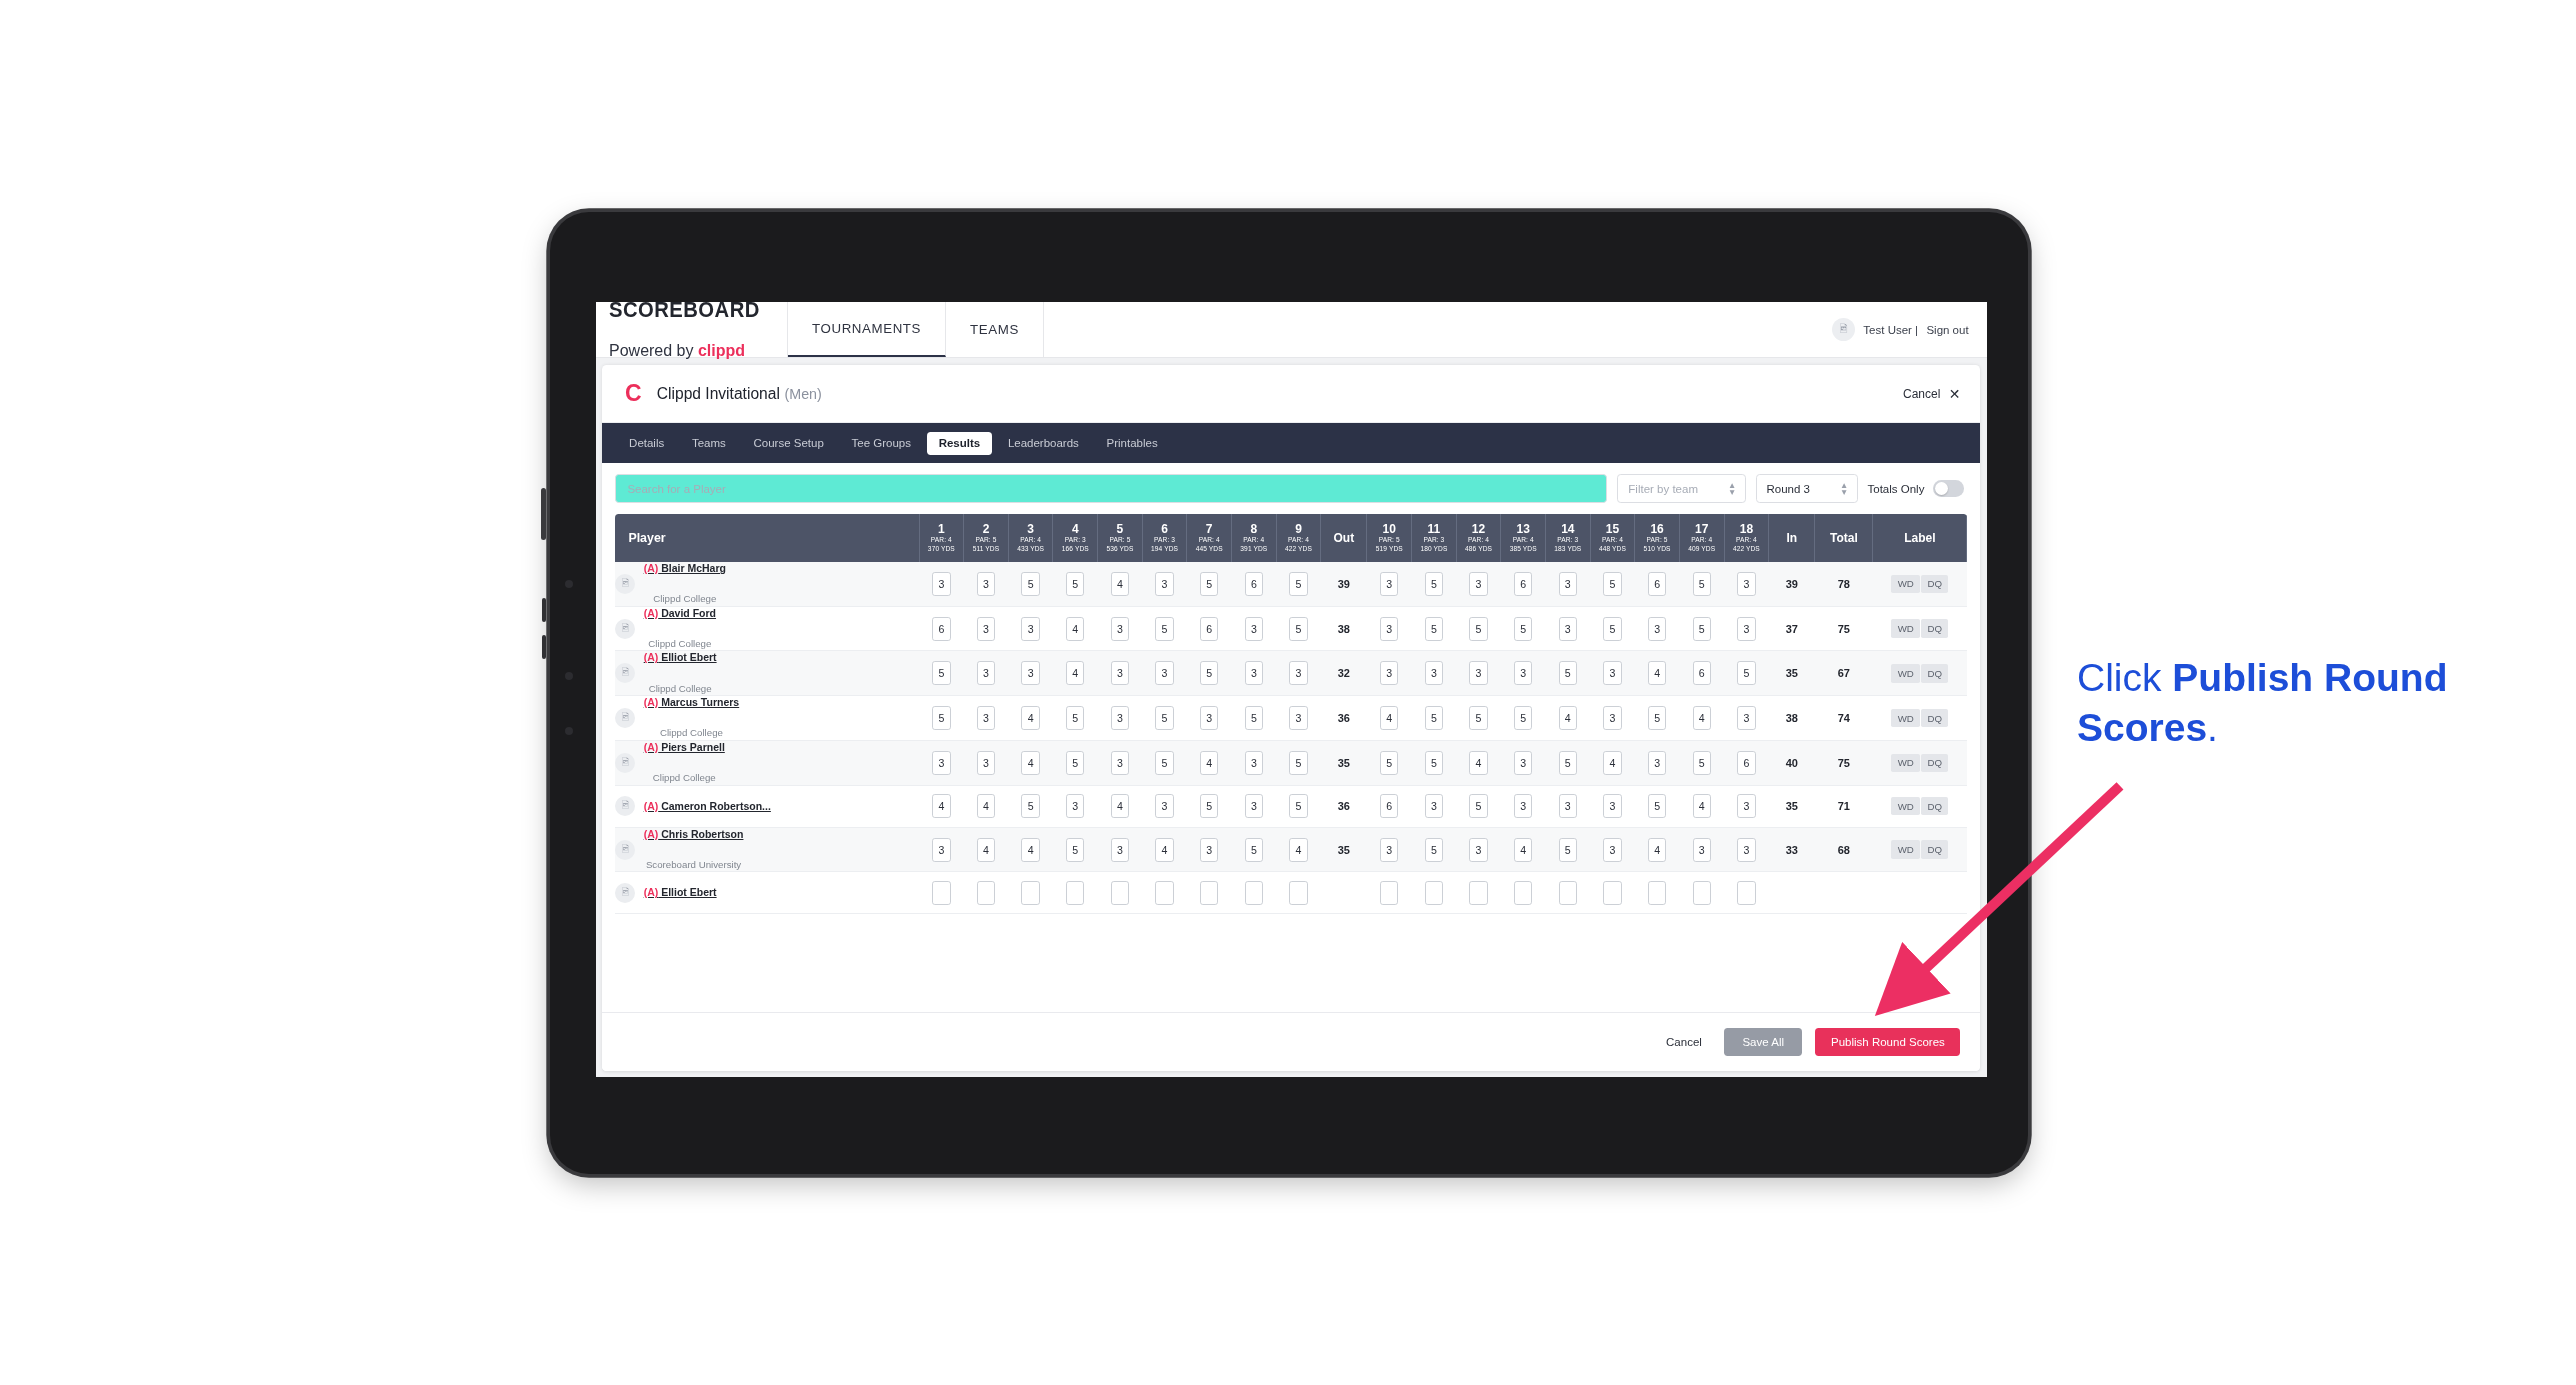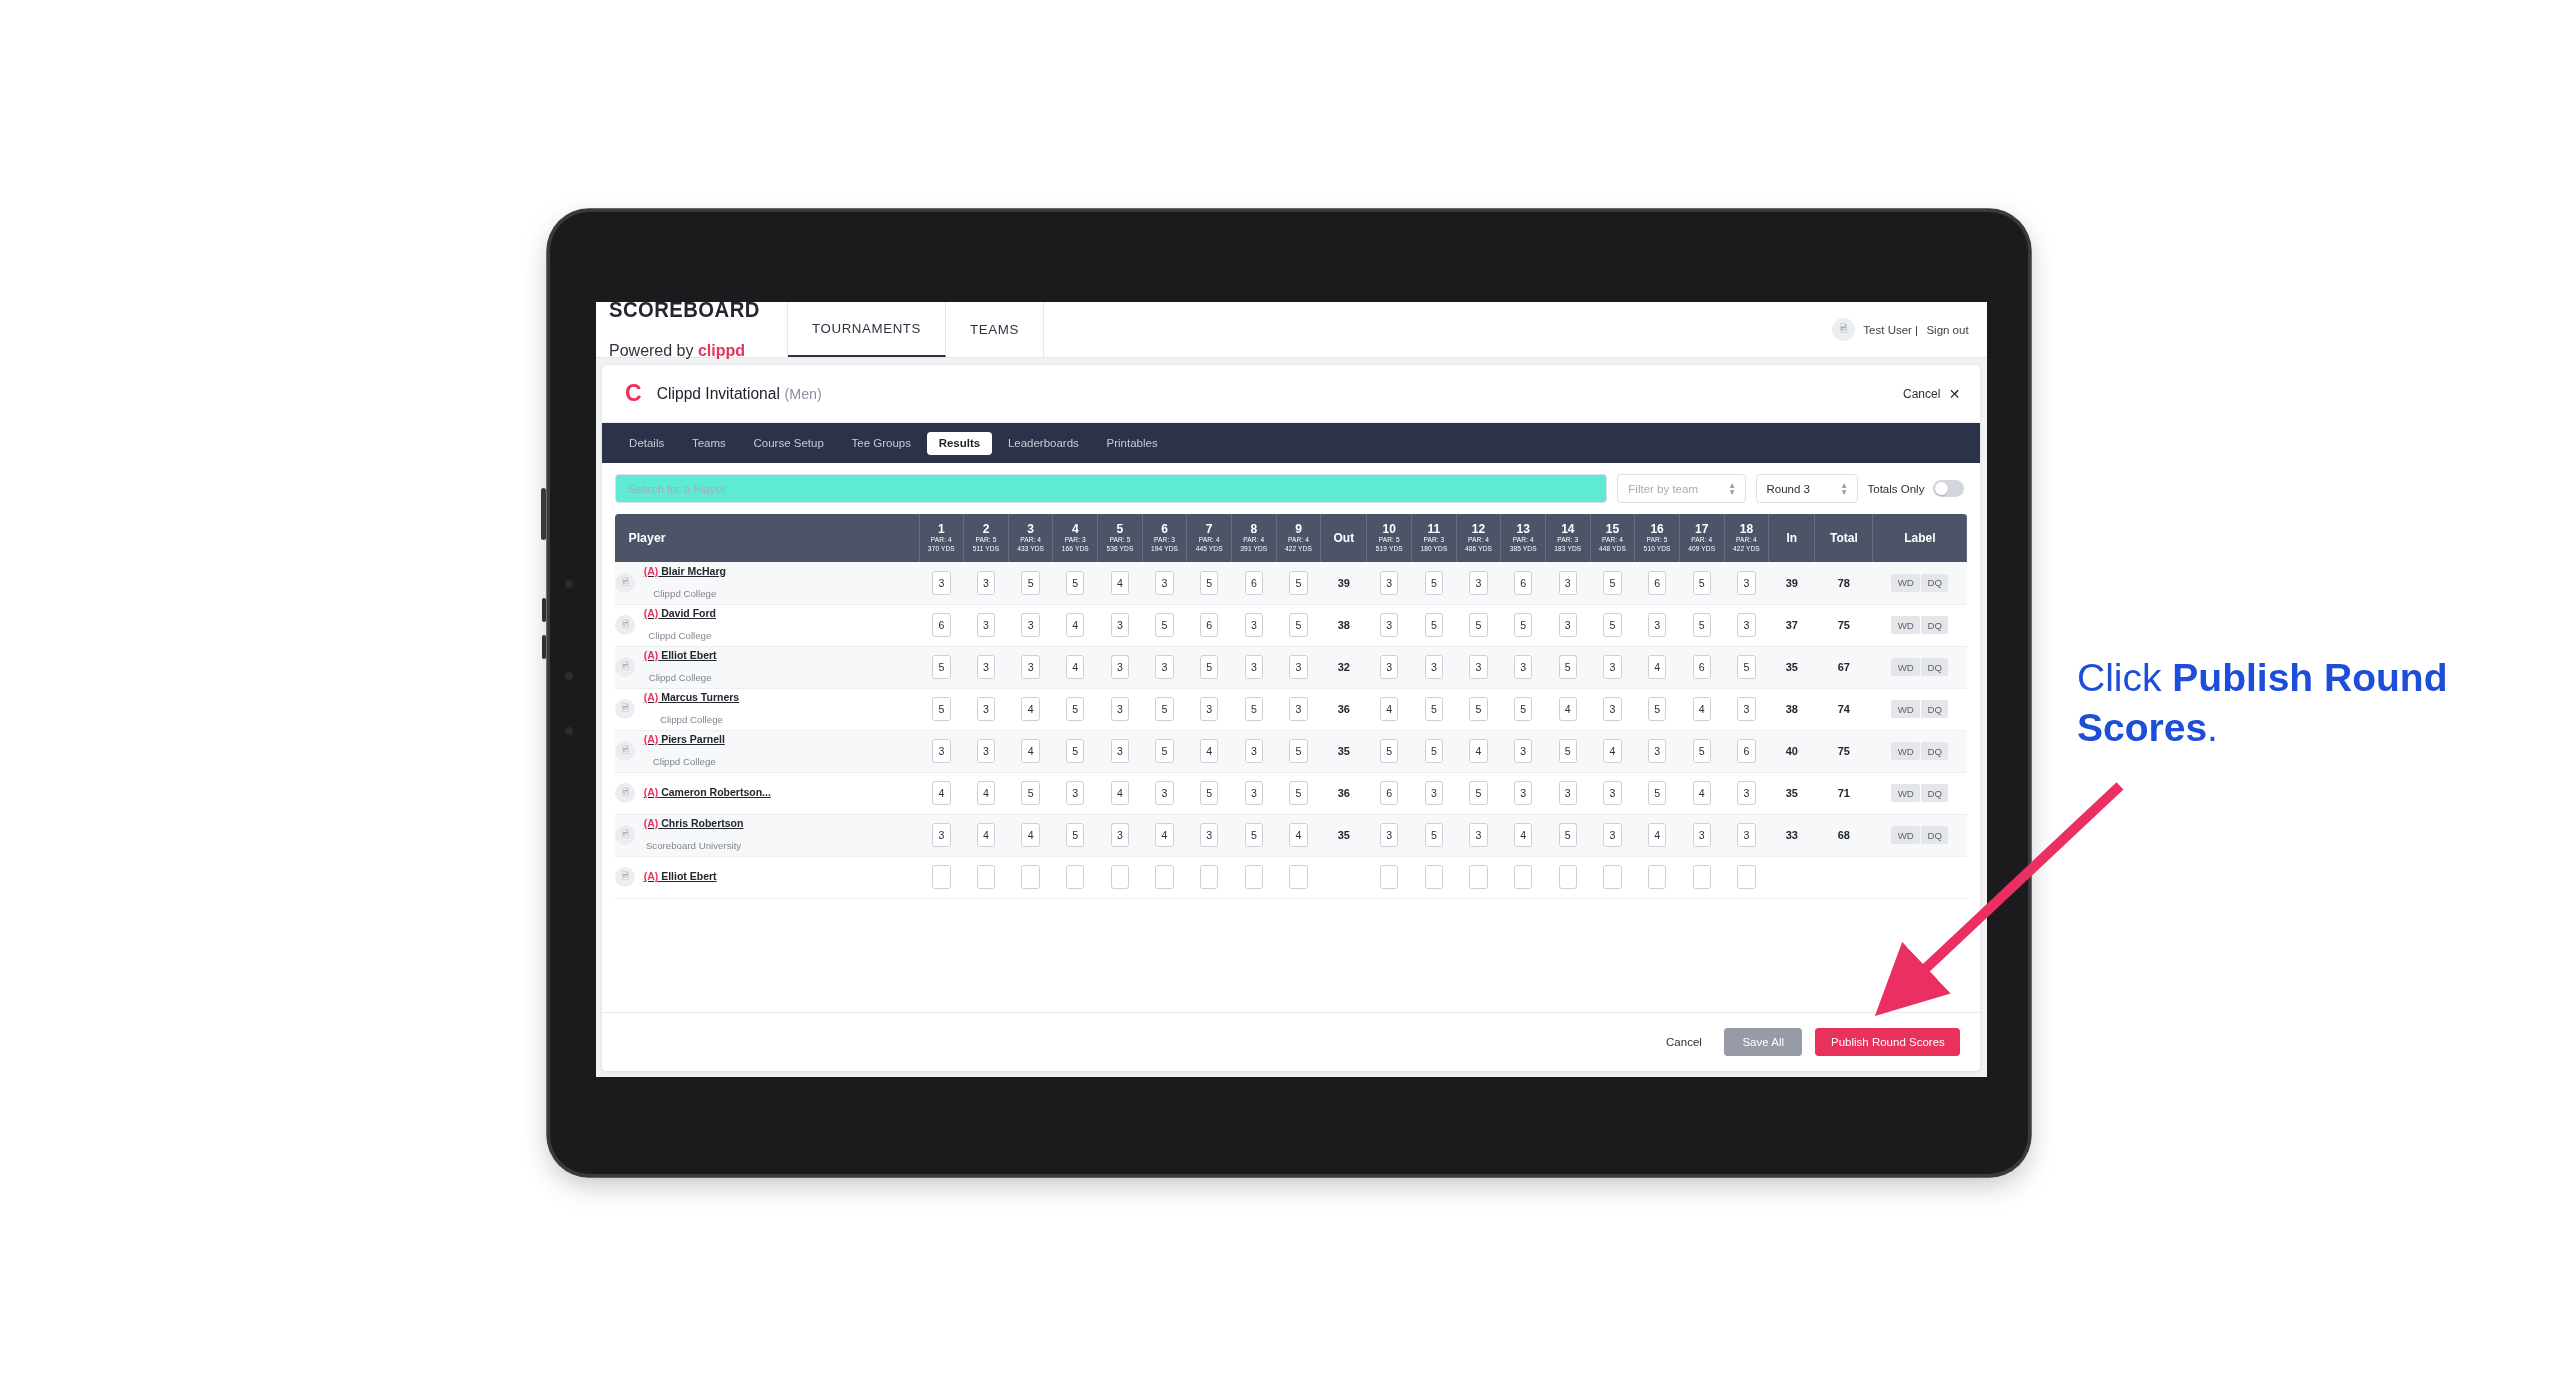--- a/index.html
+++ b/index.html
@@ -228,21 +228,21 @@
   td.player-cell { text-align: left; padding-left: 9.2px; }
   .player-flex { display: flex; align-items: center; gap: 8.3px; }
   .p-avatar {
     width: 20px; height: 20px; border-radius: 50%;
     background: #ebedf0; color: #a3a8b2; font-size: 9.2px;
     display: flex; align-items: center; justify-content: center;
     flex: 0 0 auto;
   }
   .p-name { font-size: 10.5px; font-weight: 700; color: #23262e; line-height: 1.25; text-decoration: underline; }
   .p-name .amateur { color: #ec2f5b; }
-  .p-team { font-size: 9.7px; color: #80868f; line-height: 1.3; margin-top: 10px; }
+  .p-team { font-size: 9.7px; color: #80868f; line-height: 1.3; margin-top: 18px; }
 
   .score-box {
     width: 18.4px; height: 24px;
     margin: 0 auto;
     border: 0.9px solid #ccd0d6;
     border-radius: 2.8px;
     background: #ffffff;
     display: flex; align-items: center; justify-content: center;
     font-size: 10.6px; color: #2b2f39;
   }

